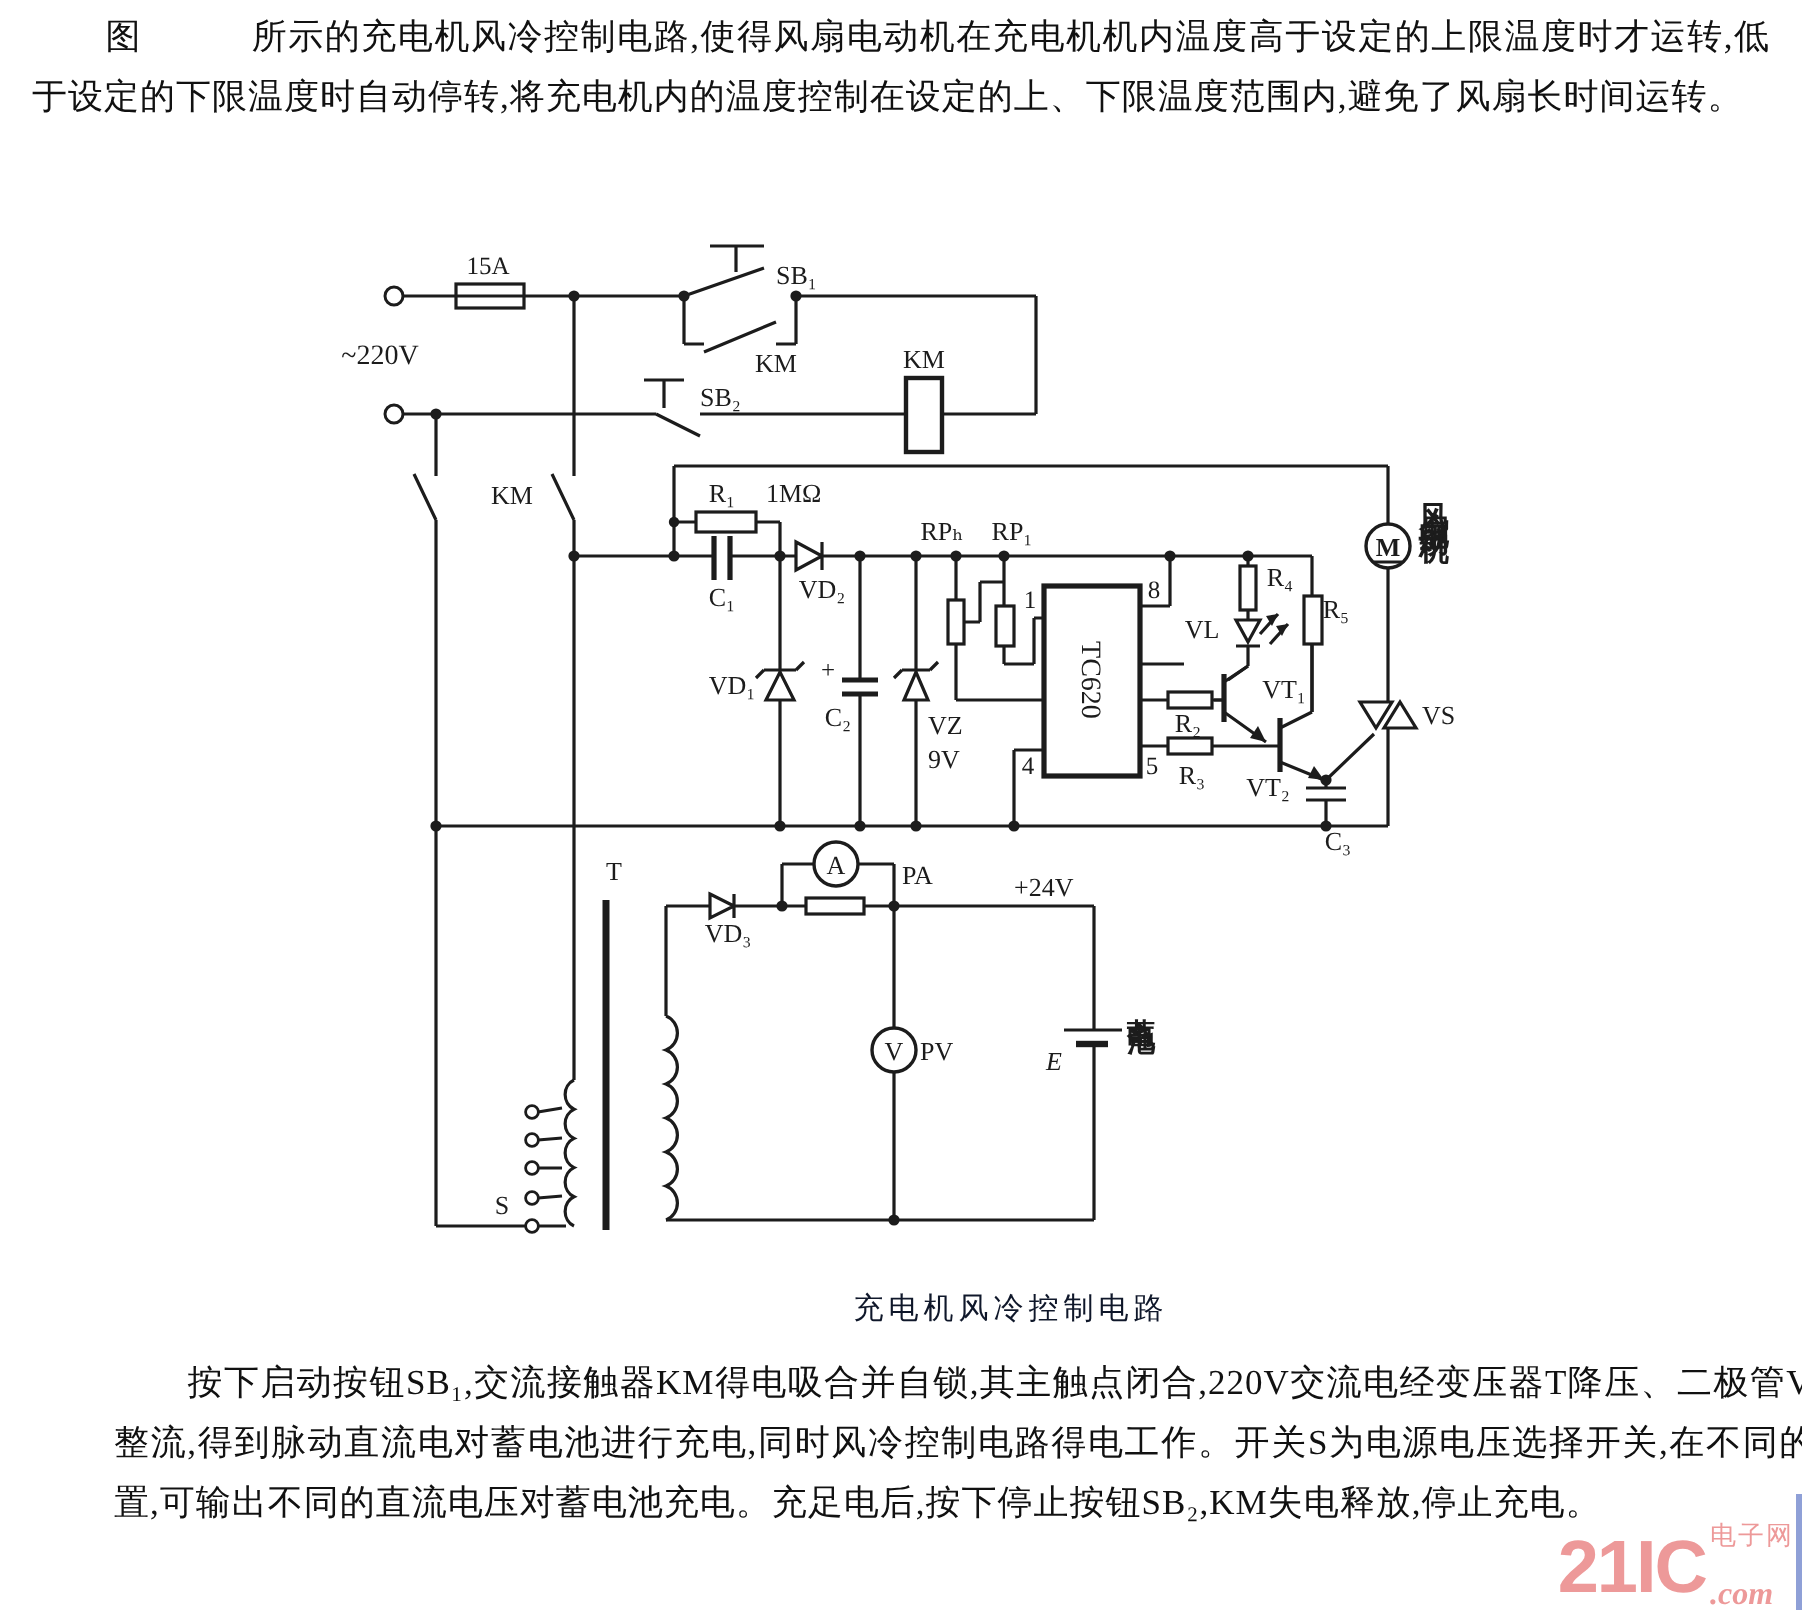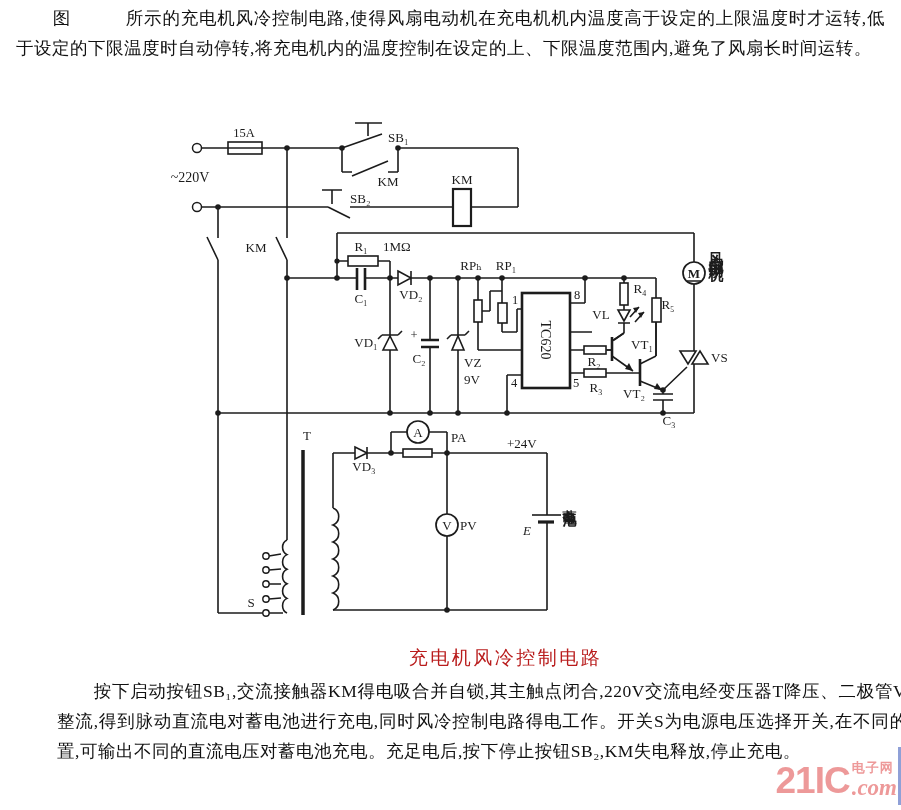--- a/index.html
+++ b/index.html
@@ -17,42 +17,42 @@
     text-align:justify;text-justify:inter-ideograph;
     text-indent:2.1em;
     letter-spacing:0.5px;
     color:#111;
   }
   #intro{top:3px;}
   #body-text{top:676px;margin-left:41px;}
   .caption{
     position:absolute;top:645px;left:0;width:901px;
     text-align:center;text-indent:110px;
-    font-size:19px;letter-spacing:2.5px;color:#b91c1c;
+    font-size:15px;letter-spacing:2.5px;color:#0f172a;
   }
   svg{position:absolute;left:0;top:0;}
   .lb{font-family:"Liberation Serif","DejaVu Serif",serif;font-size:13px;fill:#1c1c1c;}
   .s12{font-size:12.5px;}
   .s14{font-size:14px;}
   .vertical-label{
     position:absolute;
     writing-mode:vertical-rl;text-orientation:upright;
     color:#1c1c1c;
   }
   #fan-motor-label{left:706px;top:239px;font-size:15px;letter-spacing:4px;font-weight:bold;}
   #battery-label{left:560px;top:498px;font-size:14px;letter-spacing:2px;font-weight:bold;}
   .wm{
     position:absolute;right:4px;top:761px;
     display:flex;align-items:center;
     color:#ec8f8f;opacity:.9;line-height:1;
   }
   .wm-big{font-size:37px;font-weight:bold;letter-spacing:-1px;font-family:"Liberation Sans",sans-serif;}
   .wm-col{display:flex;flex-direction:column;margin-left:2px;}
-  .wm-site{font-size:13px;font-weight:bold;letter-spacing:1px;}
-  .wm-com{font-size:23px;font-style:italic;font-weight:bold;margin-top:2px;}
+  .wm-site{font-size:13px;font-weight:normal;letter-spacing:1px;}
+  .wm-com{font-size:16px;font-style:italic;font-weight:bold;margin-top:16px;}
   .blue-edge{
     position:absolute;right:0;top:747px;width:3px;height:58px;
     background:#7b8fd0;opacity:.85;
   }
 </style>
 </head>
 <body>
 
 <div class="para" id="intro">图　　　所示的充电机风冷控制电路,使得风扇电动机在充电机机内温度高于设定的上限温度时才运转,低于设定的下限温度时自动停转,将充电机内的温度控制在设定的上、下限温度范围内,避免了风扇长时间运转。</div>
 

